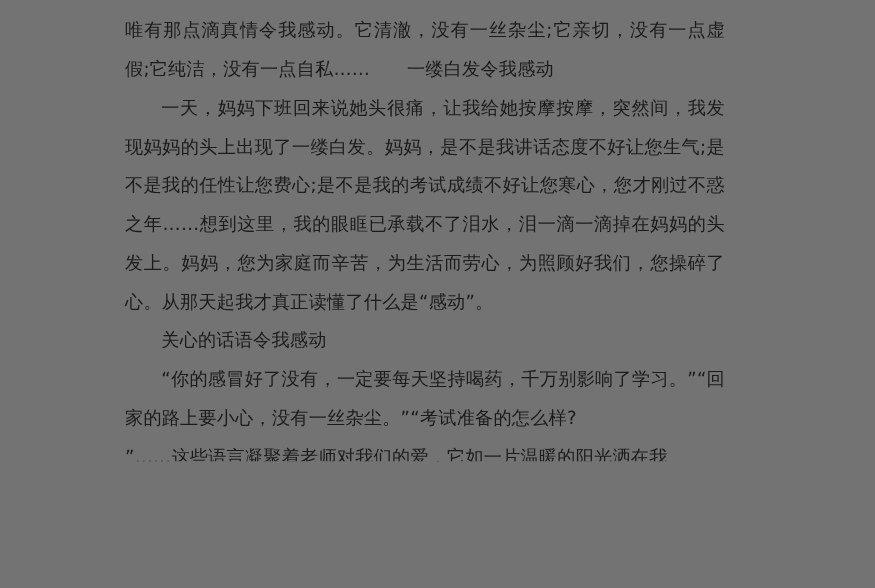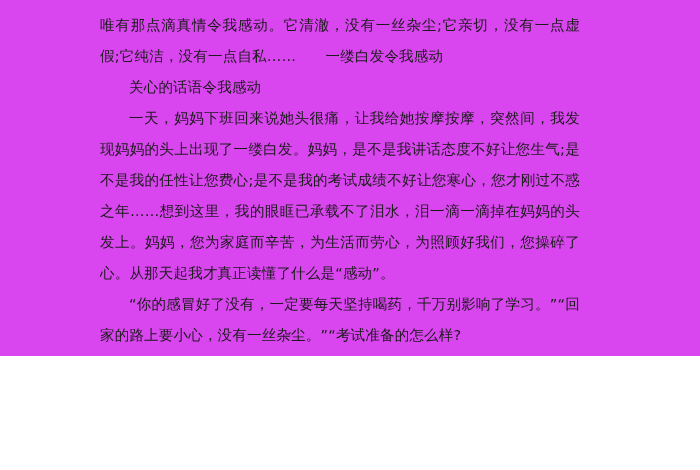--- a/index.html
+++ b/index.html
@@ -9,22 +9,22 @@
   }
   body {
     width: 700px;
     height: 470px;
     overflow: hidden;
     font-family: "DejaVu Sans", "Liberation Sans", sans-serif;
   }
   .page {
     position: relative;
     width: 700px;
-    height: 356px;
-    background: #d946ef;
+    height: 470px;
+    background: #737373;
     box-sizing: border-box;
     padding: 10px 120px 0 100px;
   }
   .doc-body {
     font-size: 14.5px;
     line-height: 31px;
     color: #1b1b1b;
     letter-spacing: 0.2px;
     text-align: justify;
     text-justify: inter-character;
@@ -45,17 +45,20 @@
   .clip-last .para {
     margin-top: 0;
   }
 </style>
 </head>
 <body>
 
 <div class="page">
   <div class="doc-body">
     <p class="para">唯有那点滴真情令我感动。它清澈，没有一丝杂尘;它亲切，没有一点虚假;它纯洁，没有一点自私……　　一缕白发令我感动</p>
+    <p class="para indent">一天，妈妈下班回来说她头很痛，让我给她按摩按摩，突然间，我发现妈妈的头上出现了一缕白发。妈妈，是不是我讲话态度不好让您生气;是不是我的任性让您费心;是不是我的考试成绩不好让您寒心，您才刚过不惑之年……想到这里，我的眼眶已承载不了泪水，泪一滴一滴掉在妈妈的头发上。妈妈，您为家庭而辛苦，为生活而劳心，为照顾好我们，您操碎了心。从那天起我才真正读懂了什么是“感动”。</p>
     <p class="para indent">关心的话语令我感动</p>
-    <p class="para indent">一天，妈妈下班回来说她头很痛，让我给她按摩按摩，突然间，我发现妈妈的头上出现了一缕白发。妈妈，是不是我讲话态度不好让您生气;是不是我的任性让您费心;是不是我的考试成绩不好让您寒心，您才刚过不惑之年……想到这里，我的眼眶已承载不了泪水，泪一滴一滴掉在妈妈的头发上。妈妈，您为家庭而辛苦，为生活而劳心，为照顾好我们，您操碎了心。从那天起我才真正读懂了什么是“感动”。</p>
     <p class="para indent">“你的感冒好了没有，一定要每天坚持喝药，千万别影响了学习。”“回家的路上要小心，没有一丝杂尘。”“考试准备的怎么样?</p>
+    <div class="clip-last">
+      <p class="para">”……这些语言凝聚着老师对我们的爱，它如一片温暖的阳光洒在我</p>
+    </div>
   </div>
 </div>
 
 </body></html>

